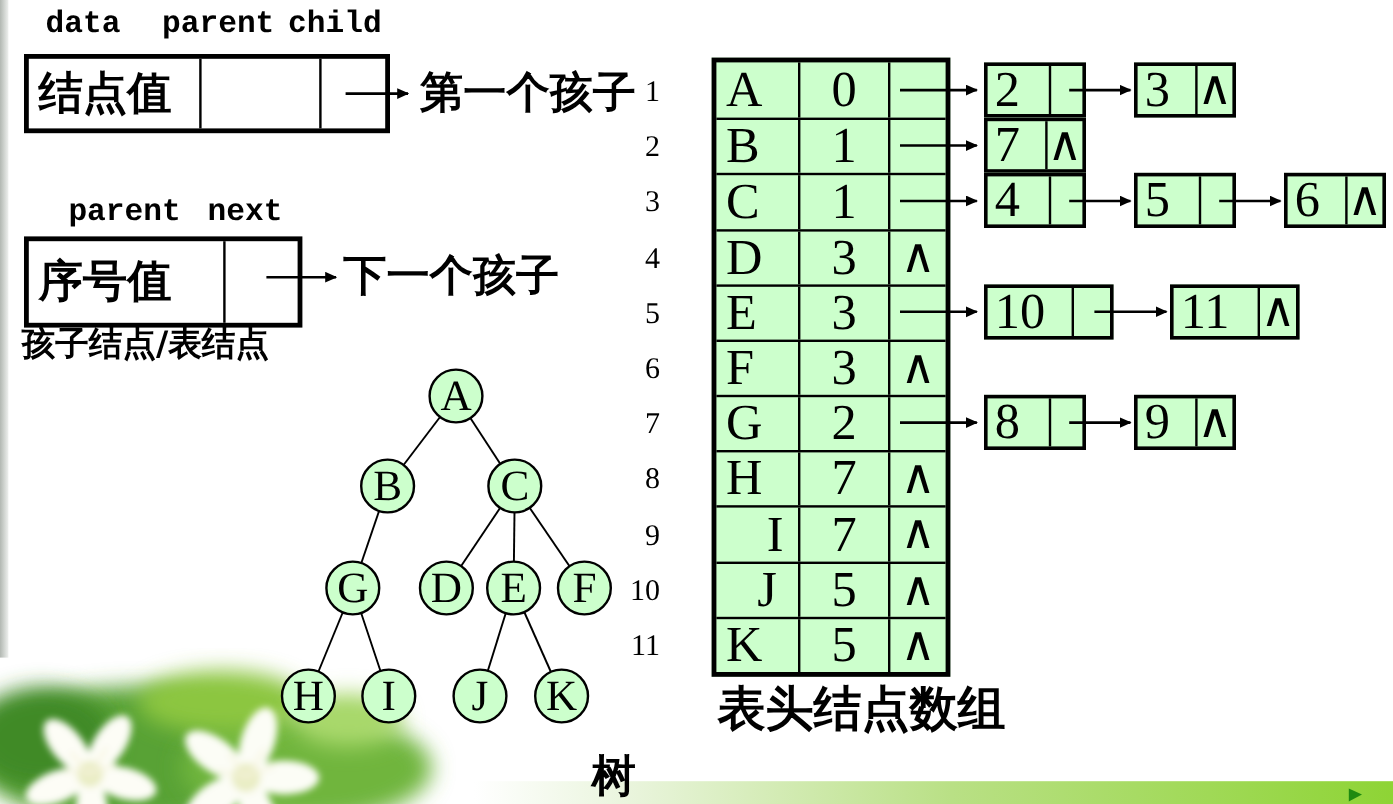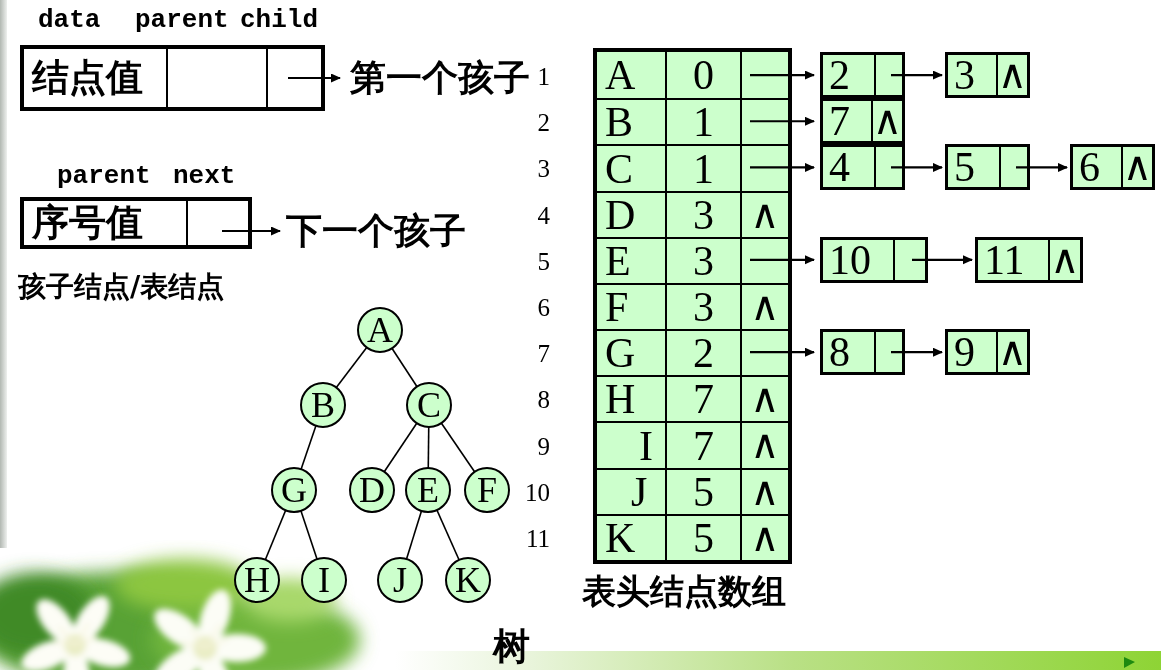--- a/index.html
+++ b/index.html
@@ -130,21 +130,21 @@
   <div class="abs struct-box z4" style="left:20px;top:45px;width:305px;height:66px">
     <div class="cell val cjk" style="width:142px">结点值</div>
     <div class="cell" style="width:100px"></div>
     <div class="cell" style="flex:1"></div>
   </div>
   <div class="abs cjk z4" style="left:350px;top:59px;font-size:36px;line-height:38px">第一个孩子</div>
 
   <div class="abs flabel" style="left:57px;top:162px">parent</div>
   <div class="abs flabel" style="left:173px;top:162px">next</div>
 
-  <div class="abs struct-box z4" style="left:20px;top:197px;width:232px;height:52px">
+  <div class="abs struct-box z4" style="left:20px;top:197px;width:232px;height:76px">
     <div class="cell val cjk" style="width:162px">序号值</div>
     <div class="cell" style="flex:1"></div>
   </div>
   <div class="abs cjk z4" style="left:18px;top:272px;font-size:28px;line-height:30px">孩子结点/表结点</div>
   <div class="abs cjk z4" style="left:286px;top:212px;font-size:36px;line-height:38px">下一个孩子</div>
 
   <div id="array-table" class="abs">
       <div class="t-row" style="top: 0px; height: 46px;">
         <div class="t-cell c1">
           <div class="serif t-letter" style="padding-left: 8px;">A</div>
@@ -250,21 +250,21 @@
           <div class="serif t-letter" style="padding-left: 8px;">K</div>
         </div>
         <div class="t-cell c2">
           <div class="serif t-num">5</div>
         </div>
         <div class="t-cell c3">
           <div class="nullg">∧</div>
         </div>
       </div>
     </div>
-  <div class="abs cjk" style="left:582px;top:572px;font-size:34px;line-height:38px;z-index:4">表头结点数组</div>
+  <div class="abs cjk" style="left:598px;top:572px;font-size:40px;line-height:38px;z-index:4">表头结点数组</div>
 
   <div class="abs cjk" style="left:493px;top:627px;font-size:37px;line-height:40px;z-index:4">树</div>
 
   <svg id="svg-arrows" class="overlay">
       <defs>
         <marker id="ah" markerWidth="12" markerHeight="10" refX="9" refY="4.5" orient="auto" markerUnits="userSpaceOnUse">
           <path d="M0,0L10,4.5L0,9Z" fill="#000"></path>
         </marker>
       </defs>
       <line x1="750" y1="75.0909090909091" x2="814" y2="75.0909090909091" stroke="#000" stroke-width="2.2" marker-end="url(#ah)"></line>

